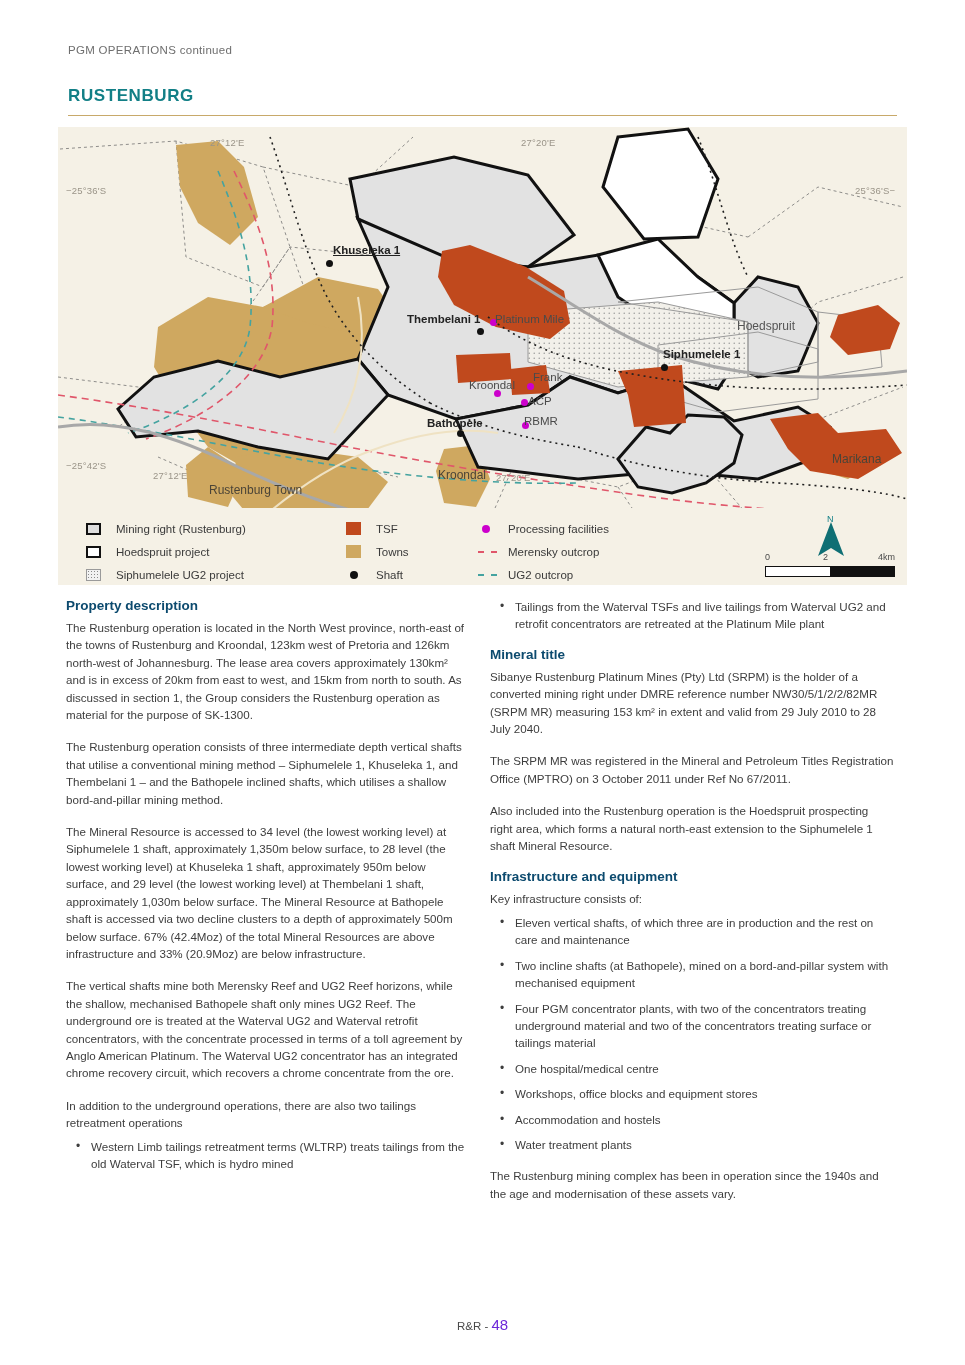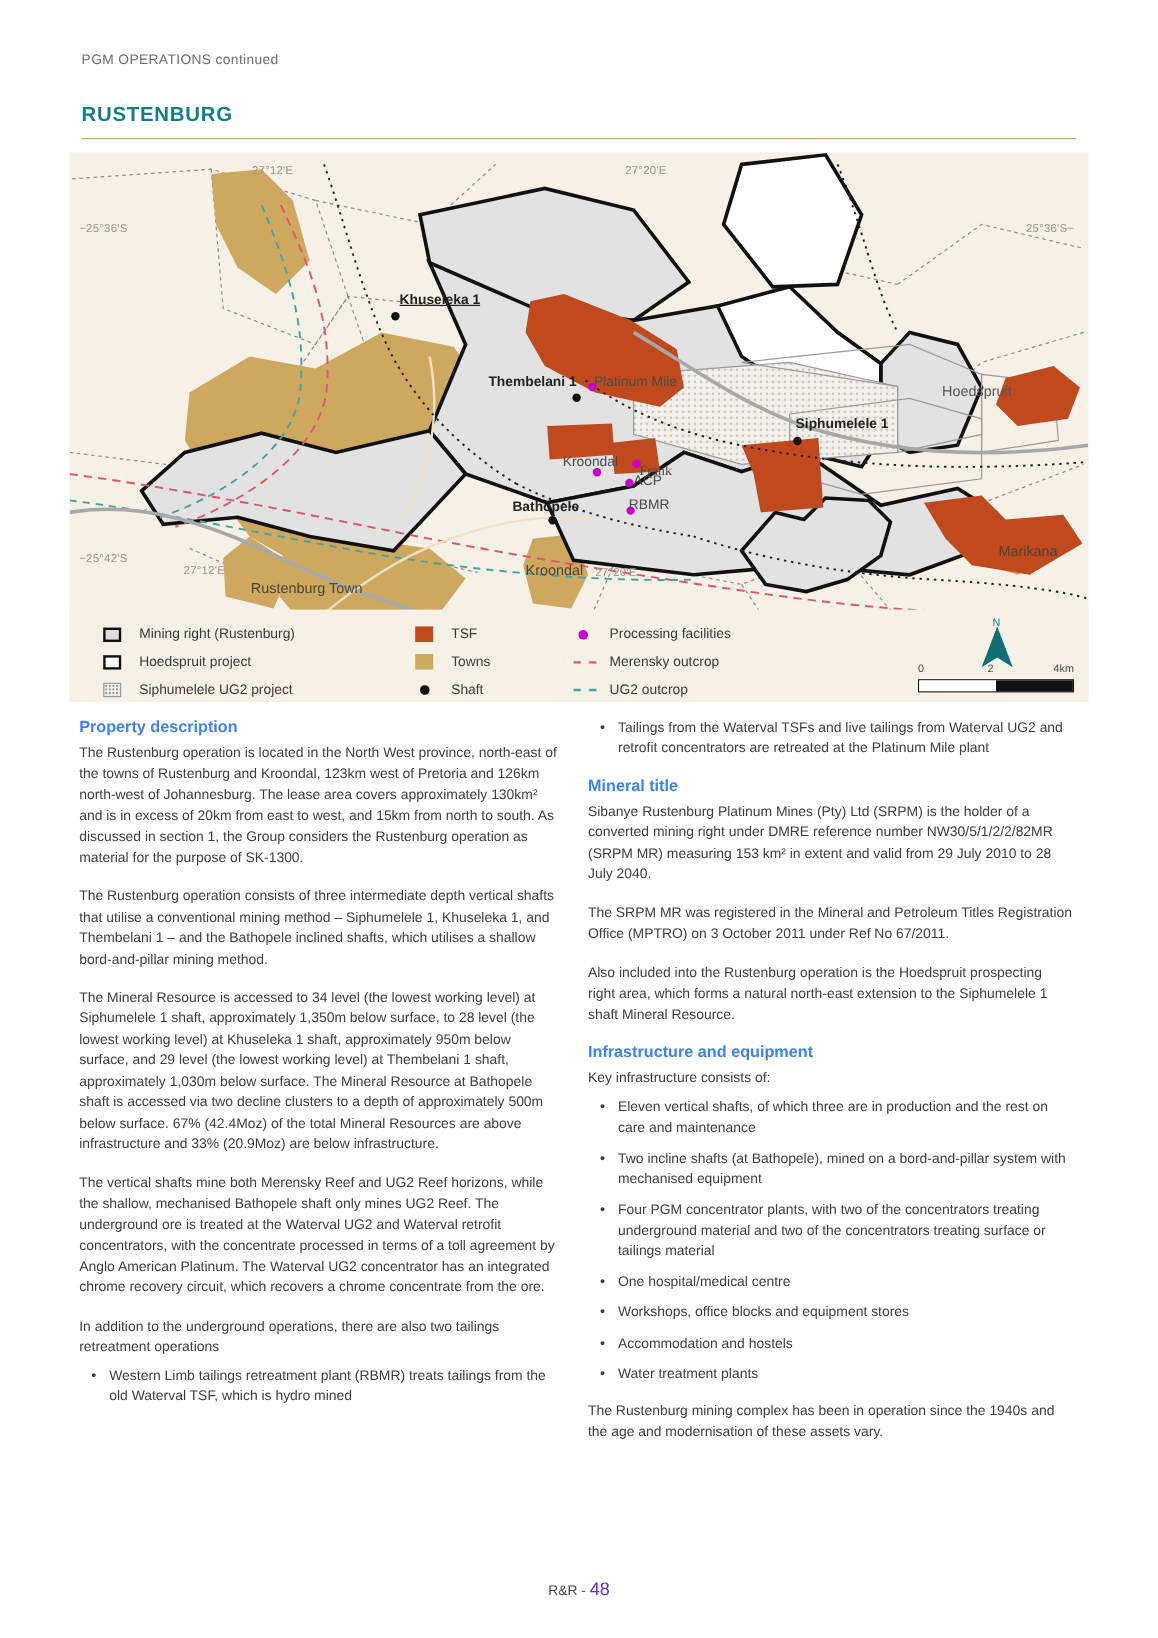--- a/index.html
+++ b/index.html
@@ -78,21 +78,20 @@
     font-weight: bold;
     color: #222;
   }
   .lbl-town {
     font-size: 12px;
     color: #4b4437;
   }
   .lbl-place {
     font-size: 12px;
     color: #555;
-    margin-left: 48px;
   }
   .lbl-proc {
     font-size: 11.5px;
     color: #4a4a4a;
   }
   .lbl-coord {
     font-size: 9.5px;
     color: #9a9488;
     letter-spacing: 0.2px;
   }
@@ -235,21 +234,21 @@
     position: absolute;
     top: 598px;
     width: 404px;
   }
   .col-left { left: 66px; }
   .col-right { left: 490px; }
 
   h3.sub {
     font-size: 13.5px;
     font-weight: bold;
-    color: #3b82f6;
+    color: #0c4a6e;
     margin: 0 0 6px 0;
   }
   p.body {
     font-size: 11.6px;
     line-height: 17.4px;
     color: #3d3d3d;
     margin: 0 0 15px 0;
     text-align: left;
   }
   p.body.tight { margin-bottom: 6px; }
@@ -423,21 +422,21 @@
     <div class="shaft-dot" style="left:399px; top:303px;"></div>
     <div class="map-label lbl-shaft" style="left:369px; top:290px;">Bathopele</div>
 
     <div class="proc-dot" style="left:432px; top:192px;"></div>
     <div class="map-label lbl-proc" style="left:437px; top:186px;">Platinum Mile</div>
 
     <div class="proc-dot" style="left:436px; top:263px;"></div>
     <div class="map-label lbl-proc" style="left:411px; top:252px;">Kroondal</div>
 
     <div class="proc-dot" style="left:469px; top:256px;"></div>
-    <div class="map-label lbl-proc" style="left:475px; top:260px;font-family:Liberation Serif, serif;">Frank</div>
+    <div class="map-label lbl-proc" style="left:475px; top:244px;">Frank</div>
 
     <div class="proc-dot" style="left:463px; top:272px;"></div>
     <div class="map-label lbl-proc" style="left:470px; top:268px;">ACP</div>
 
     <div class="proc-dot" style="left:464px; top:295px;"></div>
     <div class="map-label lbl-proc" style="left:466px; top:288px;">RBMR</div>
 
     <div class="map-label lbl-town" style="left:151px; top:356px;">Rustenburg Town</div>
     <div class="map-label lbl-town" style="left:380px; top:341px;">Kroondal</div>
     <div class="map-label lbl-town" style="left:774px; top:325px;">Marikana</div>
@@ -528,21 +527,21 @@
   </div>
 
   <div class="col col-left">
     <h3 class="sub">Property description</h3>
     <p class="body">The Rustenburg operation is located in the North West province, north-east of the towns of Rustenburg and Kroondal, 123km west of Pretoria and 126km north-west of Johannesburg. The lease area covers approximately 130km² and is in excess of 20km from east to west, and 15km from north to south. As discussed in section 1, the Group considers the Rustenburg operation as material for the purpose of SK-1300.</p>
     <p class="body">The Rustenburg operation consists of three intermediate depth vertical shafts that utilise a conventional mining method – Siphumelele 1, Khuseleka 1, and Thembelani 1 – and the Bathopele inclined shafts, which utilises a shallow bord-and-pillar mining method.</p>
     <p class="body">The Mineral Resource is accessed to 34 level (the lowest working level) at Siphumelele 1 shaft, approximately 1,350m below surface, to 28 level (the lowest working level) at Khuseleka 1 shaft, approximately 950m below surface, and 29 level (the lowest working level) at Thembelani 1 shaft, approximately 1,030m below surface. The Mineral Resource at Bathopele shaft is accessed via two decline clusters to a depth of approximately 500m below surface. 67% (42.4Moz) of the total Mineral Resources are above infrastructure and 33% (20.9Moz) are below infrastructure.</p>
     <p class="body">The vertical shafts mine both Merensky Reef and UG2 Reef horizons, while the shallow, mechanised Bathopele shaft only mines UG2 Reef. The underground ore is treated at the Waterval UG2 and Waterval retrofit concentrators, with the concentrate processed in terms of a toll agreement by Anglo American Platinum. The Waterval UG2 concentrator has an integrated chrome recovery circuit, which recovers a chrome concentrate from the ore.</p>
     <p class="body tight">In addition to the underground operations, there are also two tailings retreatment operations</p>
     <ul class="bul">
-      <li>Western Limb tailings retreatment plant (RBMR) treats tailings from the old Waterval TSF, which is hydro mined</li>
+      <li>Western Limb tailings retreatment terms (WLTRP) treats tailings from the old Waterval TSF, which is hydro mined</li>
     </ul>
   </div>
 
   <div class="col col-right">
     <ul class="bul">
       <li>Tailings from the Waterval TSFs and live tailings from Waterval UG2 and retrofit concentrators are retreated at the Platinum Mile plant</li>
     </ul>
     <h3 class="sub">Mineral title</h3>
     <p class="body">Sibanye Rustenburg Platinum Mines (Pty) Ltd (SRPM) is the holder of a converted mining right under DMRE reference number NW30/5/1/2/2/82MR (SRPM MR) measuring 153 km² in extent and valid from 29 July 2010 to 28 July 2040.</p>
     <p class="body">The SRPM MR was registered in the Mineral and Petroleum Titles Registration Office (MPTRO) on 3 October 2011 under Ref No 67/2011.</p>

